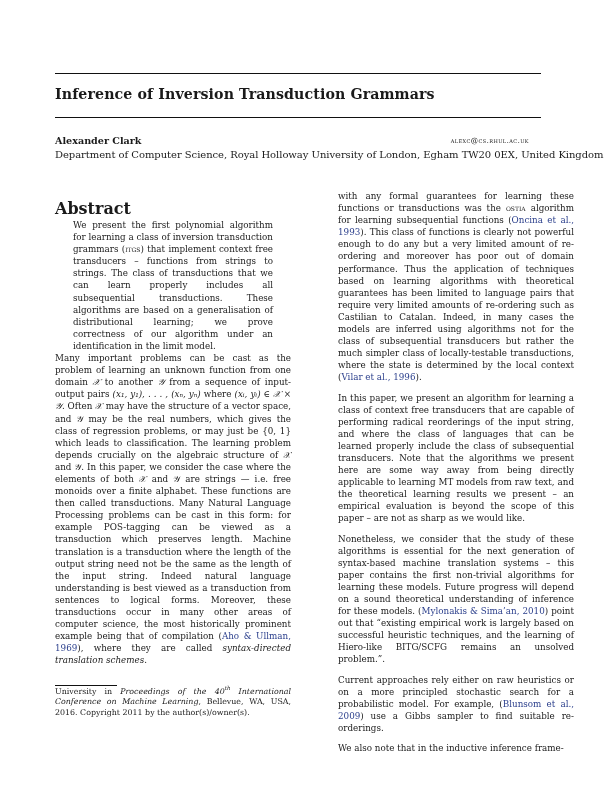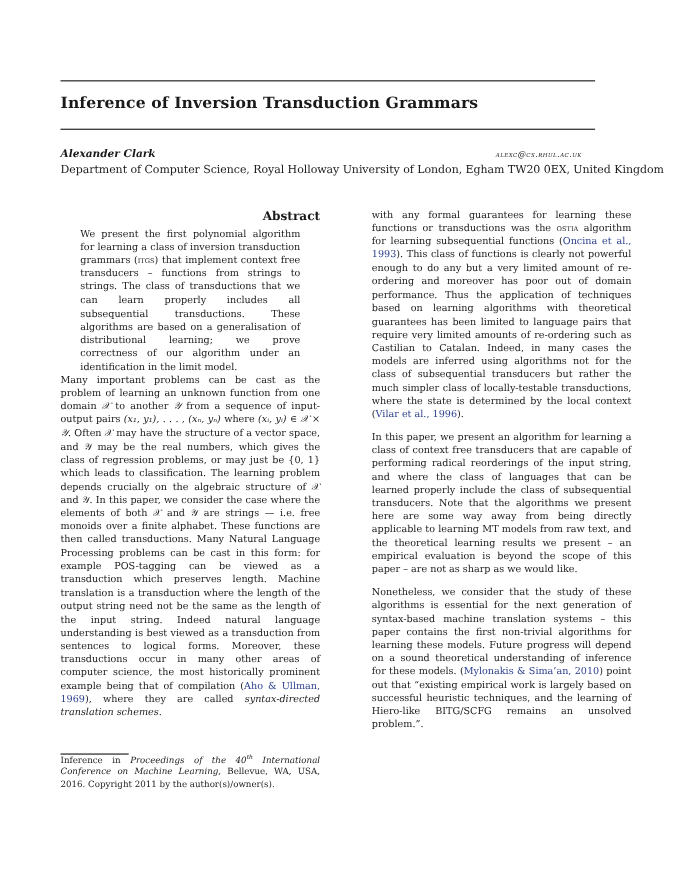--- a/index.html
+++ b/index.html
@@ -6,30 +6,30 @@
   body {
     width: 612px; height: 792px; position: relative; overflow: hidden;
     font-family: "DejaVu Serif", "Liberation Serif", serif;
     color: #1a1a1a;
   }
   .rule { position: absolute; left: 55px; width: 486px; height: 1px; background: #111; }
   .title {
     position: absolute; left: 55px; width: 486px; top: 86px;
     font-weight: bold; font-size: 14.2px; letter-spacing: 0.1px;
   }
-  .author-line { position: absolute; left: 55px; width: 486px; top: 135px; font-size: 9.6px; font-style: italic; }
+  .author-line { position: absolute; left: 55px; width: 486px; top: 135px; font-size: 9.6px; }
   .author-name { font-weight: bold; }
   .author-email { position: absolute; right: 12px; top: 1px; font-size: 7.4px; letter-spacing: 0.4px; }
   .affil { position: absolute; left: 55px; width: 486px; top: 149px; font-size: 10px; white-space: nowrap; letter-spacing: -0.05px; }
 
   .col { position: absolute; font-size: 8.75px; line-height: 12.1px; text-align: justify; hyphens: manual; }
   .col-left { left: 55px; width: 236px; top: 190px; }
   .col-right { left: 306px; width: 236px; top: 190px; margin-left: 32px; }
 
-  .abstract-head { text-align: right; font-weight: bold; font-size: 11px; margin: 0 0 4px 0; line-height: 13px; }
+  .abstract-head { text-align: left; font-weight: bold; font-size: 16px; margin: 12px 0 4px 0; line-height: 13px; }
   .abstract-body { margin: 0 18px 0 18px; }
   .section-head { font-weight: bold; font-size: 11.5px; margin: 22px 0 6px 0; line-height: 14px; }
   p { margin: 0 0 8px 0; }
   .cite { color: #2b3f8c; }
   .sc { font-variant: small-caps; }
   .math { font-style: italic; }
   .em { font-style: italic; }
 
   .footnote-rule { position: absolute; left: 55px; top: 685px; width: 62px; height: 1px; background: #111; }
   .footnote { position: absolute; left: 55px; width: 236px; top: 687px; font-size: 7.9px; line-height: 10.4px; text-align: justify; }
@@ -55,24 +55,28 @@
   </div>
 
 
   <p>
     <span>Many important problems can be cast as the problem of learning an unknown function from one domain </span><span class="math">𝒳</span><span> to another </span><span class="math">𝒴</span><span> from a sequence of input-output pairs </span><span class="math">(x₁, y₁), . . . , (xₙ, yₙ)</span><span> where </span><span class="math">(xᵢ, yᵢ) ∈ 𝒳 × 𝒴</span><span>. Often 𝒳 may have the structure of a vector space, and 𝒴 may be the real numbers, which gives the class of regression problems, or may just be {0, 1} which leads to classification.  The learning problem depends crucially on the algebraic structure of 𝒳 and 𝒴. In this paper, we consider the case where the elements of both 𝒳 and 𝒴 are strings — i.e. free monoids over a finite alphabet. These functions are then called transductions.  Many Natural Language Processing problems can be cast in this form: for example POS-tagging can be viewed as a transduction which preserves length. Machine translation is a transduction where the length of the output string need not be the same as the length of the input string. Indeed natural language understanding is best viewed as a transduction from sentences to logical forms.  Moreover, these transductions occur in many other areas of computer science, the most historically prominent example being that of compilation (</span><span class="cite">Aho &amp; Ullman, 1969</span><span>), where they are called </span><span class="em">syntax-directed translation schemes</span><span>.</span>
   </p>
 </div>
 
 <div class="footnote-rule"></div>
 <div class="footnote">
-  <span>Inference in </span><span class="em"><span>Proceedings of the 40</span><sup>th</sup><span> International Conference on Machine Learning</span></span><span>, Bellevue, WA, USA, 2016. Copyright 2011 by the author(s)/owner(s).</span>
+  <span>University in </span><span class="em"><span>Proceedings of the 40</span><sup>th</sup><span> International Conference on Machine Learning</span></span><span>, Bellevue, WA, USA, 2016. Copyright 2011 by the author(s)/owner(s).</span>
 </div>
 
 <div class="col col-right">
   <p>
     <span>with any formal guarantees for learning these functions or transductions was the </span><span class="sc">ostia</span><span> algorithm for learning subsequential functions (</span><span class="cite">Oncina et al., 1993</span><span>).  This class of functions is clearly not powerful enough to do any but a very limited amount of re-ordering and moreover has poor out of domain performance. Thus the application of techniques based on learning algorithms with theoretical guarantees has been limited to language pairs that require very limited amounts of re-ordering such as Castilian to Catalan. Indeed, in many cases the models are inferred using algorithms not for the class of subsequential transducers but rather the much simpler class of locally-testable transductions, where the state is determined by the local context (</span><span class="cite">Vilar et al., 1996</span><span>).</span>
   </p>
   <p>In this paper, we present an algorithm for learning a class of context free transducers that are capable of performing radical reorderings of the input string, and where the class of languages that can be learned properly include the class of subsequential transducers. Note that the algorithms we present here are some way away from being directly applicable to learning MT models from raw text, and the theoretical learning results we present – an empirical evaluation is beyond the scope of this paper – are not as sharp as we would like.</p>
   <p>
     <span>Nonetheless, we consider that the study of these algorithms is essential for the next generation of syntax-based machine translation systems – this paper contains the first non-trivial algorithms for learning these models.  Future progress will depend on a sound theoretical understanding of inference for these models. (</span><span class="cite">Mylonakis &amp; Sima’an, 2010</span><span>) point out that “existing empirical work is largely based on successful heuristic techniques, and the learning of Hiero-like BITG/SCFG remains an unsolved problem.”.</span>
   </p>
+  <p>
+    <span>Current approaches rely either on raw heuristics or on a more principled stochastic search for a probabilistic model. For example, (</span><span class="cite">Blunsom et al., 2009</span><span>) use a Gibbs sampler to find suitable re-orderings.</span>
+  </p>
+  <p>We also note that in the inductive inference frame-</p>
 </div>
 
 </body></html>

